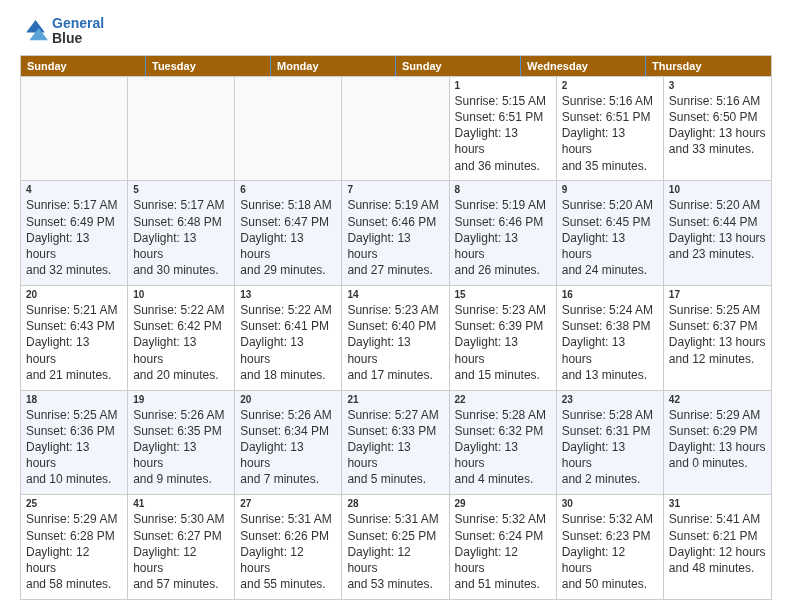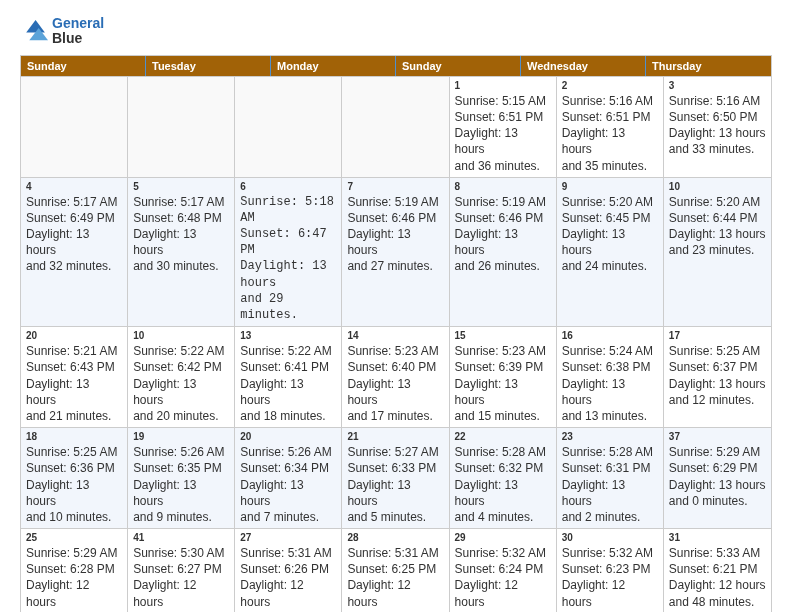--- a/index.html
+++ b/index.html
@@ -177,21 +177,21 @@
           </div>
           <div class="cal-cell alt-row">
             <div class="day-num">5</div>
             <div class="day-info" style="white-space: pre-line;">Sunrise: 5:17 AM
 Sunset: 6:48 PM
 Daylight: 13 hours
 and 30 minutes.</div>
           </div>
           <div class="cal-cell alt-row">
             <div class="day-num">6</div>
-            <div class="day-info" style="white-space: pre-line; font-family: Liberation Mono, monospace;">Sunrise: 5:18 AM
+            <div class="day-info" style="white-space: pre-line;">Sunrise: 5:18 AM
 Sunset: 6:47 PM
 Daylight: 13 hours
 and 29 minutes.</div>
           </div>
           <div class="cal-cell alt-row">
             <div class="day-num">7</div>
             <div class="day-info" style="white-space: pre-line;">Sunrise: 5:19 AM
 Sunset: 6:46 PM
 Daylight: 13 hours
 and 27 minutes.</div>
@@ -306,21 +306,21 @@
 and 4 minutes.</div>
           </div>
           <div class="cal-cell alt-row">
             <div class="day-num">23</div>
             <div class="day-info" style="white-space: pre-line;">Sunrise: 5:28 AM
 Sunset: 6:31 PM
 Daylight: 13 hours
 and 2 minutes.</div>
           </div>
           <div class="cal-cell alt-row">
-            <div class="day-num">37</div>
+            <div class="day-num">42</div>
             <div class="day-info" style="white-space: pre-line;">Sunrise: 5:29 AM
 Sunset: 6:29 PM
 Daylight: 13 hours
 and 0 minutes.</div>
           </div>
         </div>
         <div class="cal-row">
           <div class="cal-cell">
             <div class="day-num">25</div>
             <div class="day-info" style="white-space: pre-line;">Sunrise: 5:29 AM
@@ -358,21 +358,21 @@
           </div>
           <div class="cal-cell">
             <div class="day-num">30</div>
             <div class="day-info" style="white-space: pre-line;">Sunrise: 5:32 AM
 Sunset: 6:23 PM
 Daylight: 12 hours
 and 50 minutes.</div>
           </div>
           <div class="cal-cell">
             <div class="day-num">31</div>
-            <div class="day-info" style="white-space: pre-line;">Sunrise: 5:33 AM
+            <div class="day-info" style="white-space: pre-line;">Sunrise: 5:41 AM
 Sunset: 6:21 PM
 Daylight: 12 hours
 and 48 minutes.</div>
           </div>
         </div>
       </div>
   </div>
 </div>
 
 </body></html>

